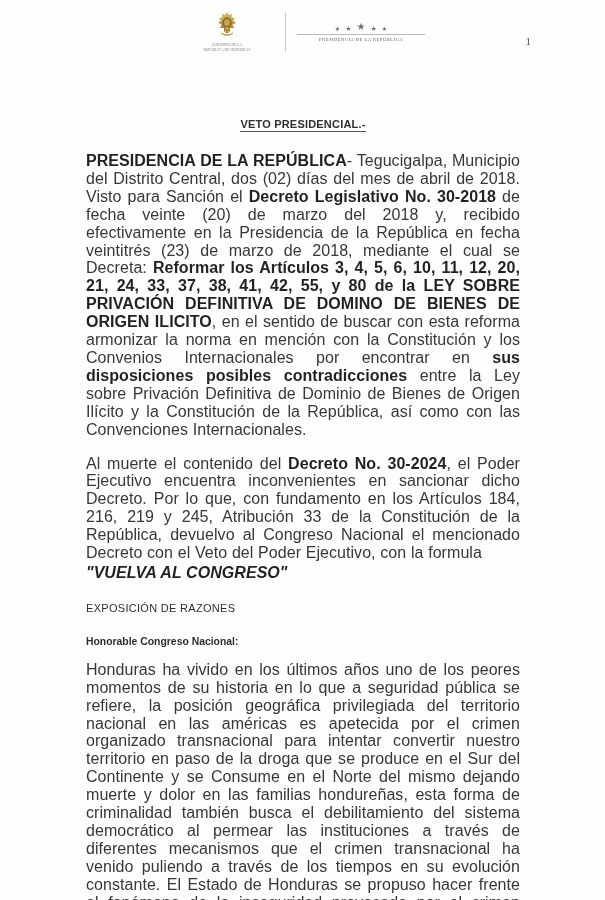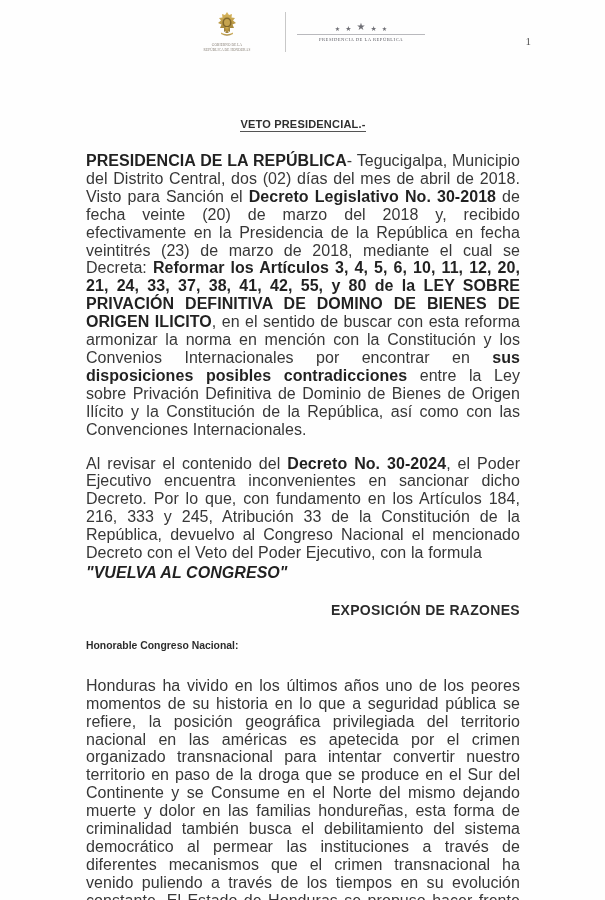--- a/index.html
+++ b/index.html
@@ -141,32 +141,32 @@
     color: #2b2b2b;
     letter-spacing: .05px;
     word-spacing: .2px;
   }
   p.para.tight { margin-bottom: 14px; }
 
   b, .b { font-weight: bold; color: #141414; }
   .bi { font-weight: bold; font-style: italic; color: #141414; }
 
   .heading-center {
-    text-align: right;
-    font-weight: bold;
-    font-size: 14px;
+    text-align: left;
+    font-weight: normal;
+    font-size: 11px;
     margin: 20px 0 22px 0;
     letter-spacing: .3px;
     color: #1d1d1d;
   }
   .heading-left {
     text-align: left;
     font-weight: bold;
     font-size: 10.4px;
-    margin: 0 0 26px 0;
+    margin: 0 0 14px 0;
     color: #1d1d1d;
   }
   .formula-line {
     display: block;
     margin-top: 2px;
   }
   .scan {
     filter: blur(0.14px);
     opacity: .94;
   }
@@ -225,21 +225,21 @@
 
     <div class="doc-title">
       <span>VETO PRESIDENCIAL.-</span>
     </div>
 
     <p class="para">
       <b>PRESIDENCIA DE LA REPÚBLICA</b><span>- Tegucigalpa, Municipio del Distrito Central, dos (02) días del mes de abril de 2018. Visto para Sanción el </span><b>Decreto Legislativo No. 30-2018</b><span> de fecha veinte (20) de marzo del 2018 y, recibido efectivamente en la Presidencia de la República en fecha veintitrés (23) de marzo de 2018, mediante el cual se Decreta: </span><b>Reformar los Artículos 3, 4, 5, 6, 10, 11, 12, 20, 21, 24, 33, 37, 38, 41, 42, 55, y 80 de la LEY SOBRE PRIVACIÓN DEFINITIVA DE DOMINO DE BIENES DE ORIGEN ILICITO</b><span>, en el sentido de buscar con esta reforma armonizar la norma en mención con la Constitución y los Convenios Internacionales por encontrar en </span><b>sus disposiciones posibles contradicciones</b><span> entre la Ley sobre Privación Definitiva de Dominio de Bienes de Origen Ilícito  y la Constitución de la República, así como con las Convenciones Internacionales.</span>
     </p>
 
     <p class="para tight">
-      <span>Al revisar el contenido del </span><b>Decreto No. 30-2024</b><span>, el Poder Ejecutivo encuentra inconvenientes en sancionar dicho Decreto. Por lo que, con fundamento en los Artículos 184, 216, 333 y 245, Atribución 33 de la Constitución de la República, devuelvo al Congreso Nacional el mencionado Decreto con el Veto del Poder Ejecutivo, con la formula</span>
+      <span>Al muerte el contenido del </span><b>Decreto No. 30-2024</b><span>, el Poder Ejecutivo encuentra inconvenientes en sancionar dicho Decreto. Por lo que, con fundamento en los Artículos 184, 216, 219 y 245, Atribución 33 de la Constitución de la República, devuelvo al Congreso Nacional el mencionado Decreto con el Veto del Poder Ejecutivo, con la formula</span>
       <span class="bi formula-line">"VUELVA AL CONGRESO"</span>
     </p>
 
     <div class="heading-center">EXPOSICIÓN  DE RAZONES</div>
 
     <div class="heading-left">Honorable Congreso Nacional:</div>
 
     <p class="para">Honduras ha vivido en los últimos años uno de los peores momentos de su historia en lo que a seguridad pública se refiere, la posición geográfica privilegiada del territorio nacional en las américas es apetecida por el crimen organizado transnacional para intentar convertir nuestro territorio en paso de la droga que se produce en el Sur del Continente y se Consume en el Norte del mismo dejando muerte y dolor en las familias hondureñas, esta forma de criminalidad también  busca el debilitamiento del sistema democrático al permear las instituciones a través de diferentes mecanismos que el crimen transnacional ha venido puliendo a través de los tiempos en su evolución constante. El Estado de Honduras se propuso hacer frente al fenómeno de la inseguridad provocado por el crimen organizado transnacional y lo interiorizó como polìticapúblicasuscribiendo entre otros los convenios internacionales siguientes:</p>
 
   </div>

